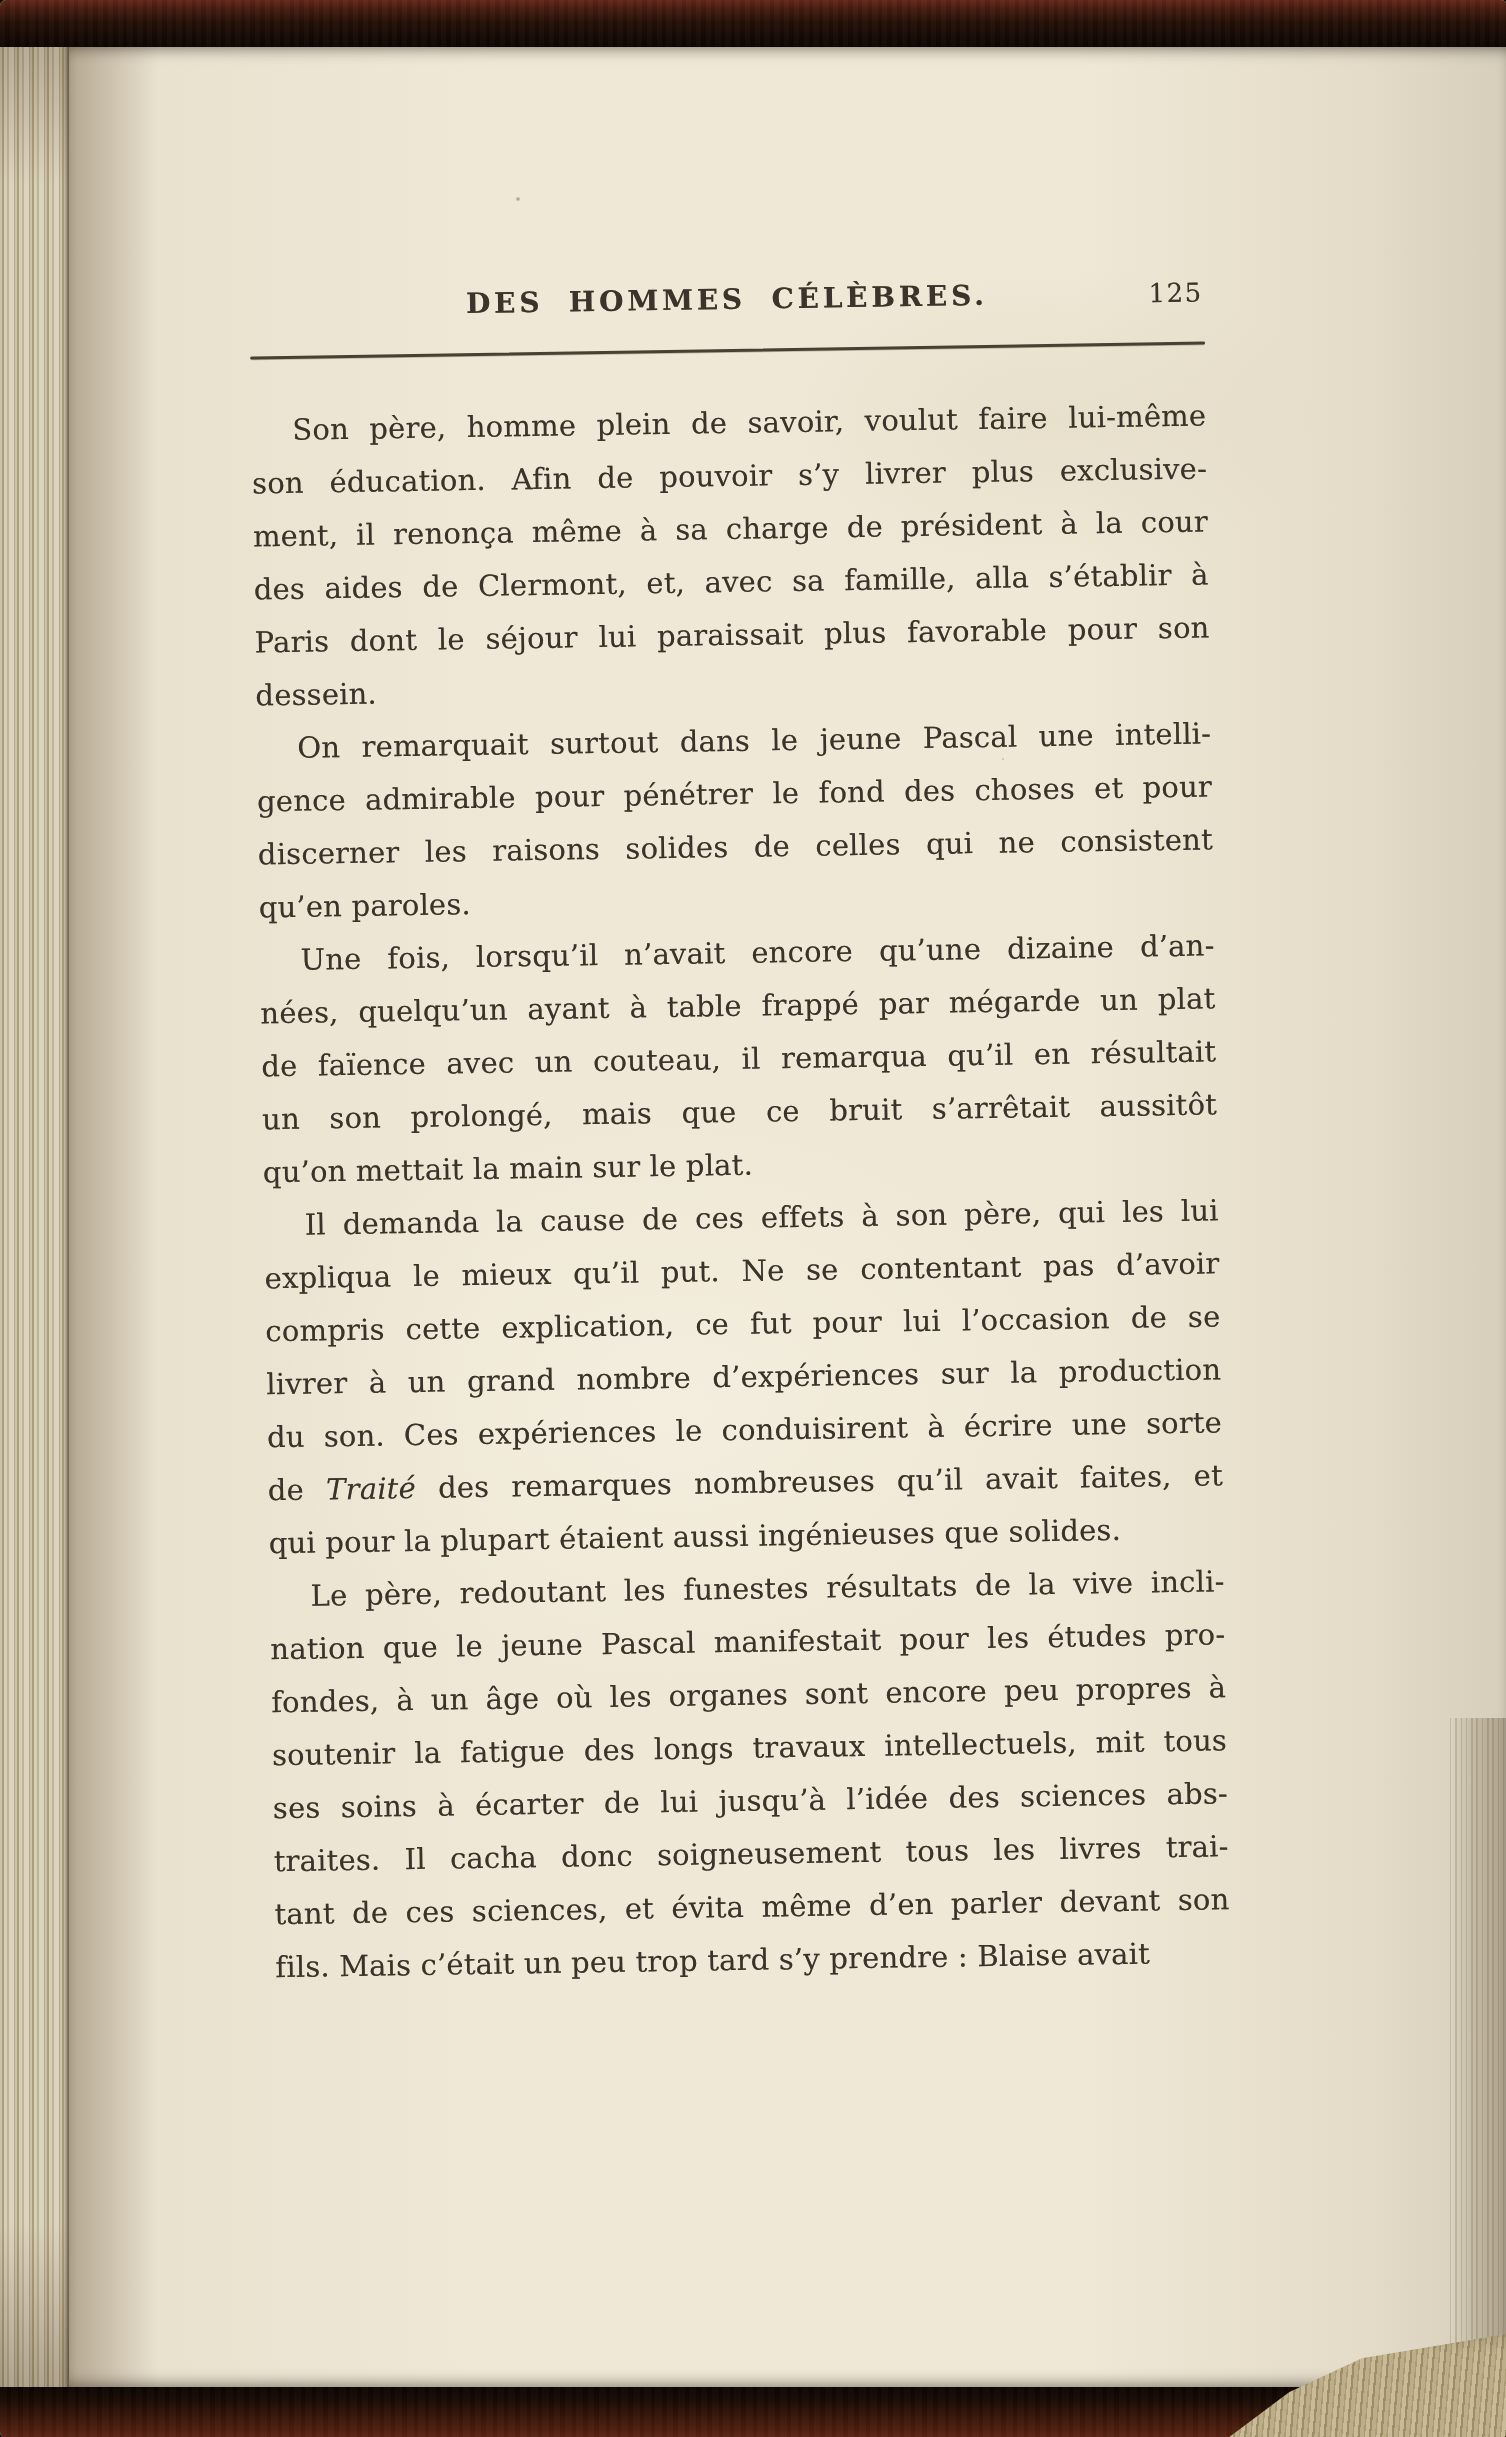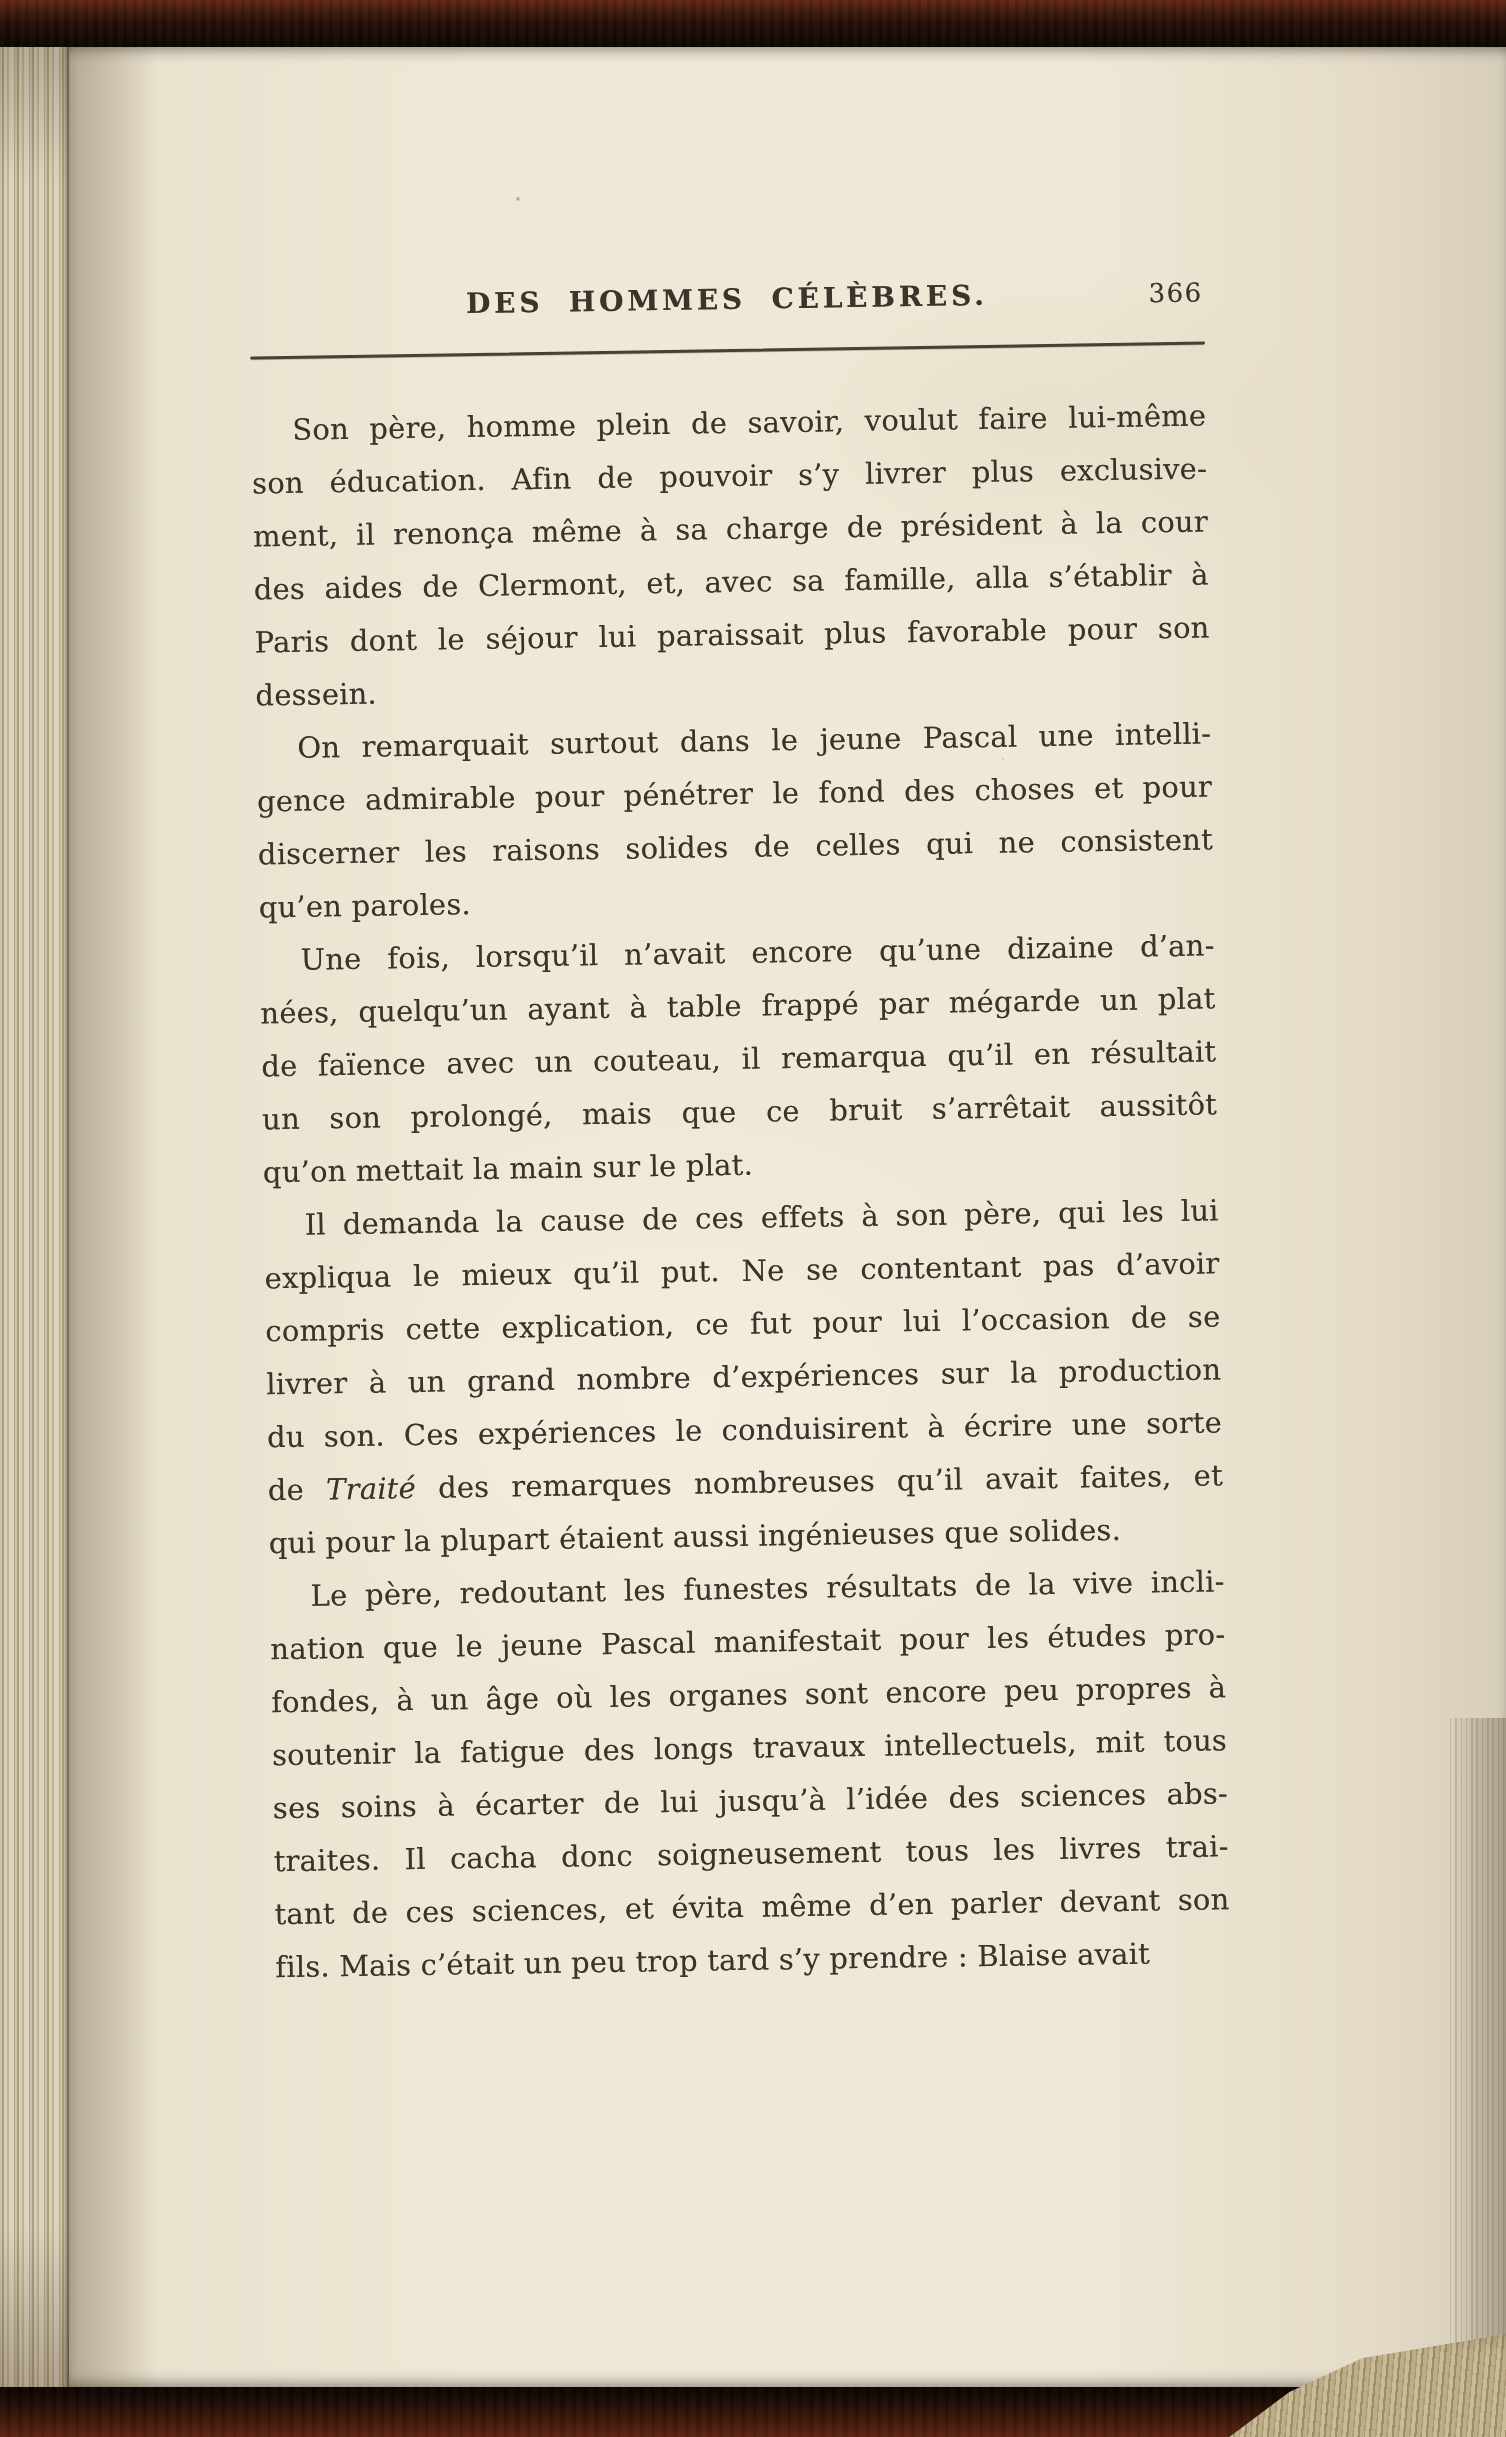--- a/index.html
+++ b/index.html
@@ -2,21 +2,21 @@
 <html style="font-size:12px"><head>
 <meta charset="utf-8">
 <style>
   html, body { margin: 0; padding: 0; }
   body {
     width: 1507px; height: 2438px;
     background: #120b06;
     font-family: "DejaVu Serif", "Liberation Serif", serif;
     overflow: hidden;
   }
-  .scene { position: relative; width: 1507px; height: 2438px; overflow: hidden; background: #bef264; }
+  .scene { position: relative; width: 1507px; height: 2438px; overflow: hidden; background: #bef264; border-radius: 6px; }
 
   
   .band-top {
     position: absolute; top: 0; left: 0; right: 0; height: 47px; z-index: 3;
     background:
       repeating-linear-gradient(90deg, rgba(255,255,255,0.02) 0 5.3px, rgba(0,0,0,0.06) 5.3px 9.8px),
       linear-gradient(180deg, #63281a 0%, #471d10 18%, #241008 48%, #0d0603 100%);
   }
   .band-bottom {
     position: absolute; bottom: 0; left: 0; right: 0; height: 51px; z-index: 3;
@@ -109,21 +109,21 @@
   <div class="gutter-shadow"></div>
   <div class="edge-left"></div>
   <div class="fore-edge-right"></div>
   <div class="tail-edge"></div>
   <div class="band-top"></div>
   <div class="band-bottom"></div>
 
   <div class="text-area">
     <div class="header-row">
       <div class="header-title">DES HOMMES CÉLÈBRES.</div>
-      <div class="page-number">366</div>
+      <div class="page-number">125</div>
     </div>
     <div class="header-rule"></div>
     <div class="text-block">
         <div class="paragraph">
           <div class="line indent"><span>Son père, homme plein de savoir, voulut faire lui-même</span></div>
           <div class="line"><span>son éducation. Afin de pouvoir s’y livrer plus exclusive-</span></div>
           <div class="line"><span>ment, il renonça même à sa charge de président à la cour</span></div>
           <div class="line"><span>des aides de Clermont, et, avec sa famille, alla s’établir à</span></div>
           <div class="line"><span>Paris dont le séjour lui paraissait plus favorable pour son</span></div>
           <div class="line last"><span>dessein.</span></div>

